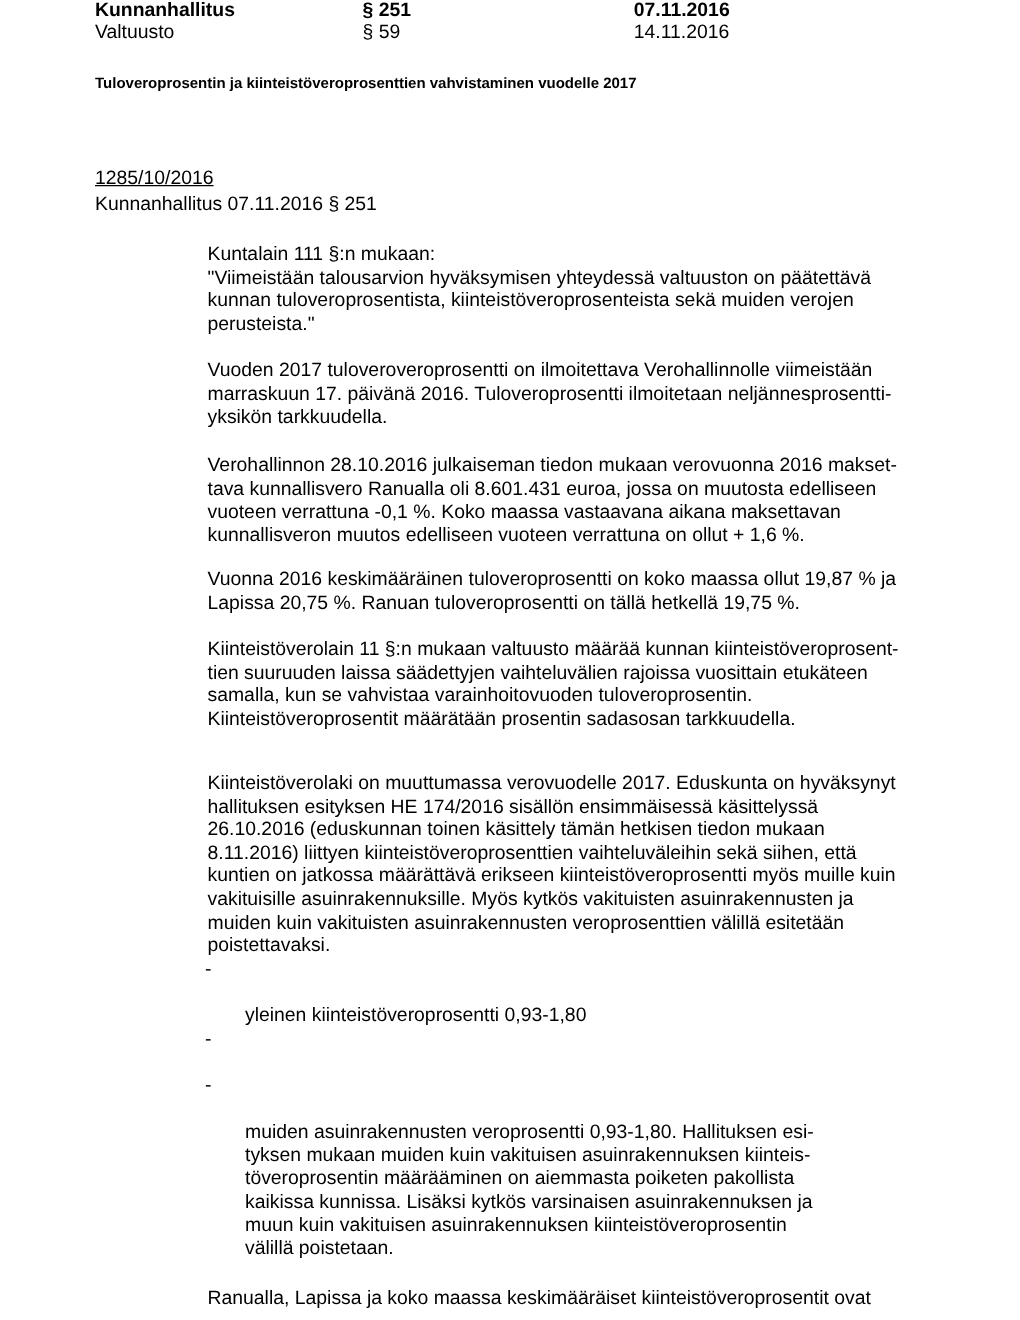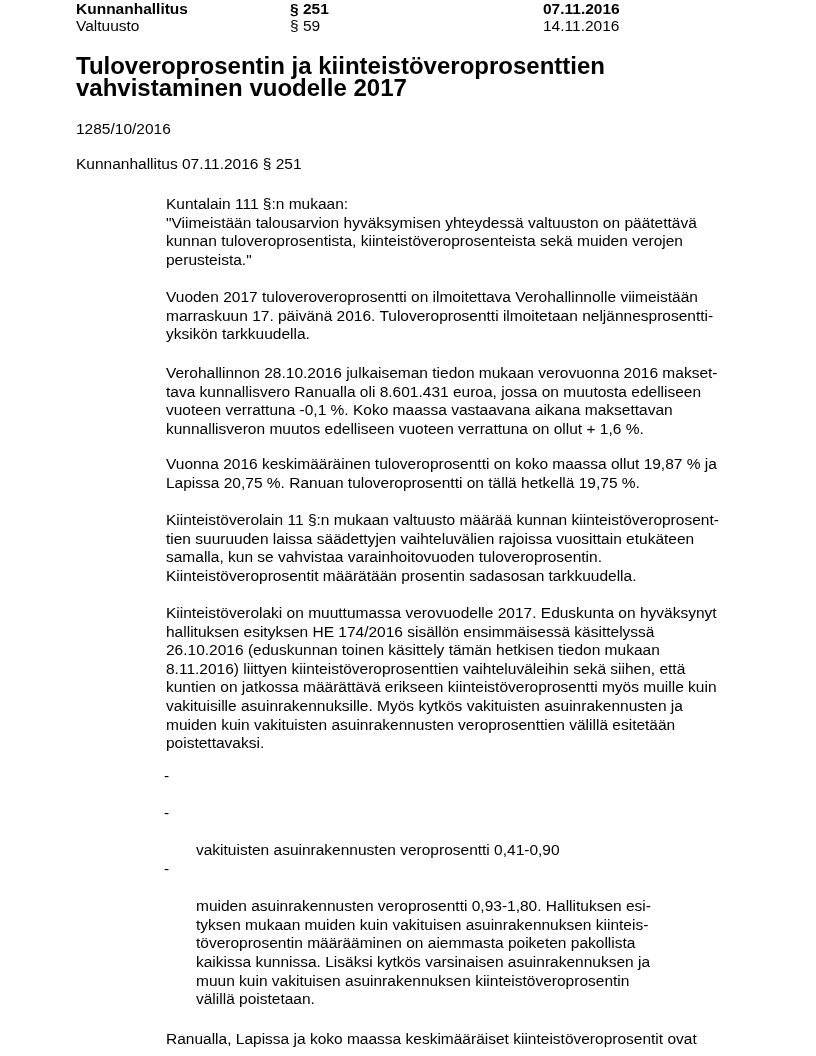--- a/index.html
+++ b/index.html
@@ -5,26 +5,26 @@
     html, body { margin: 0; padding: 0; background: #ffffff; }
     body {
       width: 816px; height: 1056px; position: relative; overflow: hidden;
       font-family: "Liberation Sans", sans-serif; color: #000000;
       font-size: 15.5px; line-height: 18.6px;
     }
     .header-row { position: absolute; left: 76px; height: 19px; width: 700px; }
     .header-row span { position: absolute; top: 0; white-space: nowrap; }
     .h-body { left: 0; }
     .h-sec { left: 214px; }
-    .h-date { left: 431px; margin-left: 36px; }
+    .h-date { left: 431px; }
     .title {
       position: absolute; left: 76px; top: 55px; width: 680px;
-      font-weight: bold; font-size: 24px; line-height: 22px; margin: 0;
+      font-weight: bold; font-size: 12px; line-height: 22px; margin: 0;
     }
-    .docnum { position: absolute; left: 76px; top: 120px; white-space: nowrap; }
+    .docnum { position: absolute; left: 76px; top: 134px; white-space: nowrap; text-decoration: underline; }
     .meeting { position: absolute; left: 76px; top: 155px; white-space: nowrap; }
     .body-block { position: absolute; left: 162px; width: 585px; }
     .para { margin: 4px; white-space: pre-line; }
     .list { margin: 0; padding: 0; list-style: none; }
     .list li { position: relative; padding-left: 34px; white-space: pre-line; }
     .list li .dash { position: absolute; left: 2px; top: 0; }
   </style>
 </head>
 <body>
 
@@ -70,39 +70,39 @@
 Lapissa 20,75 %. Ranuan tuloveroprosentti on tällä hetkellä 19,75 %.</p>
 </div>
 
 <div class="body-block" style="top:507px;">
   <p class="para">Kiinteistöverolain 11 §:n mukaan valtuusto määrää kunnan kiinteistöveroprosent-
 tien suuruuden laissa säädettyjen vaihteluvälien rajoissa vuosittain etukäteen
 samalla, kun se vahvistaa varainhoitovuoden tuloveroprosentin.
 Kiinteistöveroprosentit määrätään prosentin sadasosan tarkkuudella.</p>
 </div>
 
-<div class="body-block" style="top:600px;">
+<div class="body-block" style="top:614px;">
   <p class="para">Kiinteistöverolaki on muuttumassa verovuodelle 2017. Eduskunta on hyväksynyt
 hallituksen esityksen HE 174/2016 sisällön ensimmäisessä käsittelyssä
 26.10.2016 (eduskunnan toinen käsittely tämän hetkisen tiedon mukaan
 8.11.2016) liittyen kiinteistöveroprosenttien vaihteluväleihin sekä siihen, että
 kuntien on jatkossa määrättävä erikseen kiinteistöveroprosentti myös muille kuin
 vakituisille asuinrakennuksille. Myös kytkös vakituisten asuinrakennusten ja
 muiden kuin vakituisten asuinrakennusten veroprosenttien välillä esitetään
 poistettavaksi.</p>
 </div>
 
 <div class="body-block" style="top:767px;">
   <ul class="list">
     <li>
       <span class="dash">-</span>
+      <span>yleinen kiinteistöveroprosentti 0,93-1,80</span>
     </li>
     <li>
       <span class="dash">-</span>
-      <span>vakituisten asuinrakennusten veroprosentti 0,41-0,90</span>
     </li>
     <li>
       <span class="dash">-</span>
       <span>muiden asuinrakennusten veroprosentti 0,93-1,80. Hallituksen esi-
 tyksen mukaan muiden kuin vakituisen asuinrakennuksen kiinteis-
 töveroprosentin määrääminen on aiemmasta poiketen pakollista
 kaikissa kunnissa. Lisäksi kytkös varsinaisen asuinrakennuksen ja
 muun kuin vakituisen asuinrakennuksen kiinteistöveroprosentin
 välillä poistetaan.</span>
     </li>

